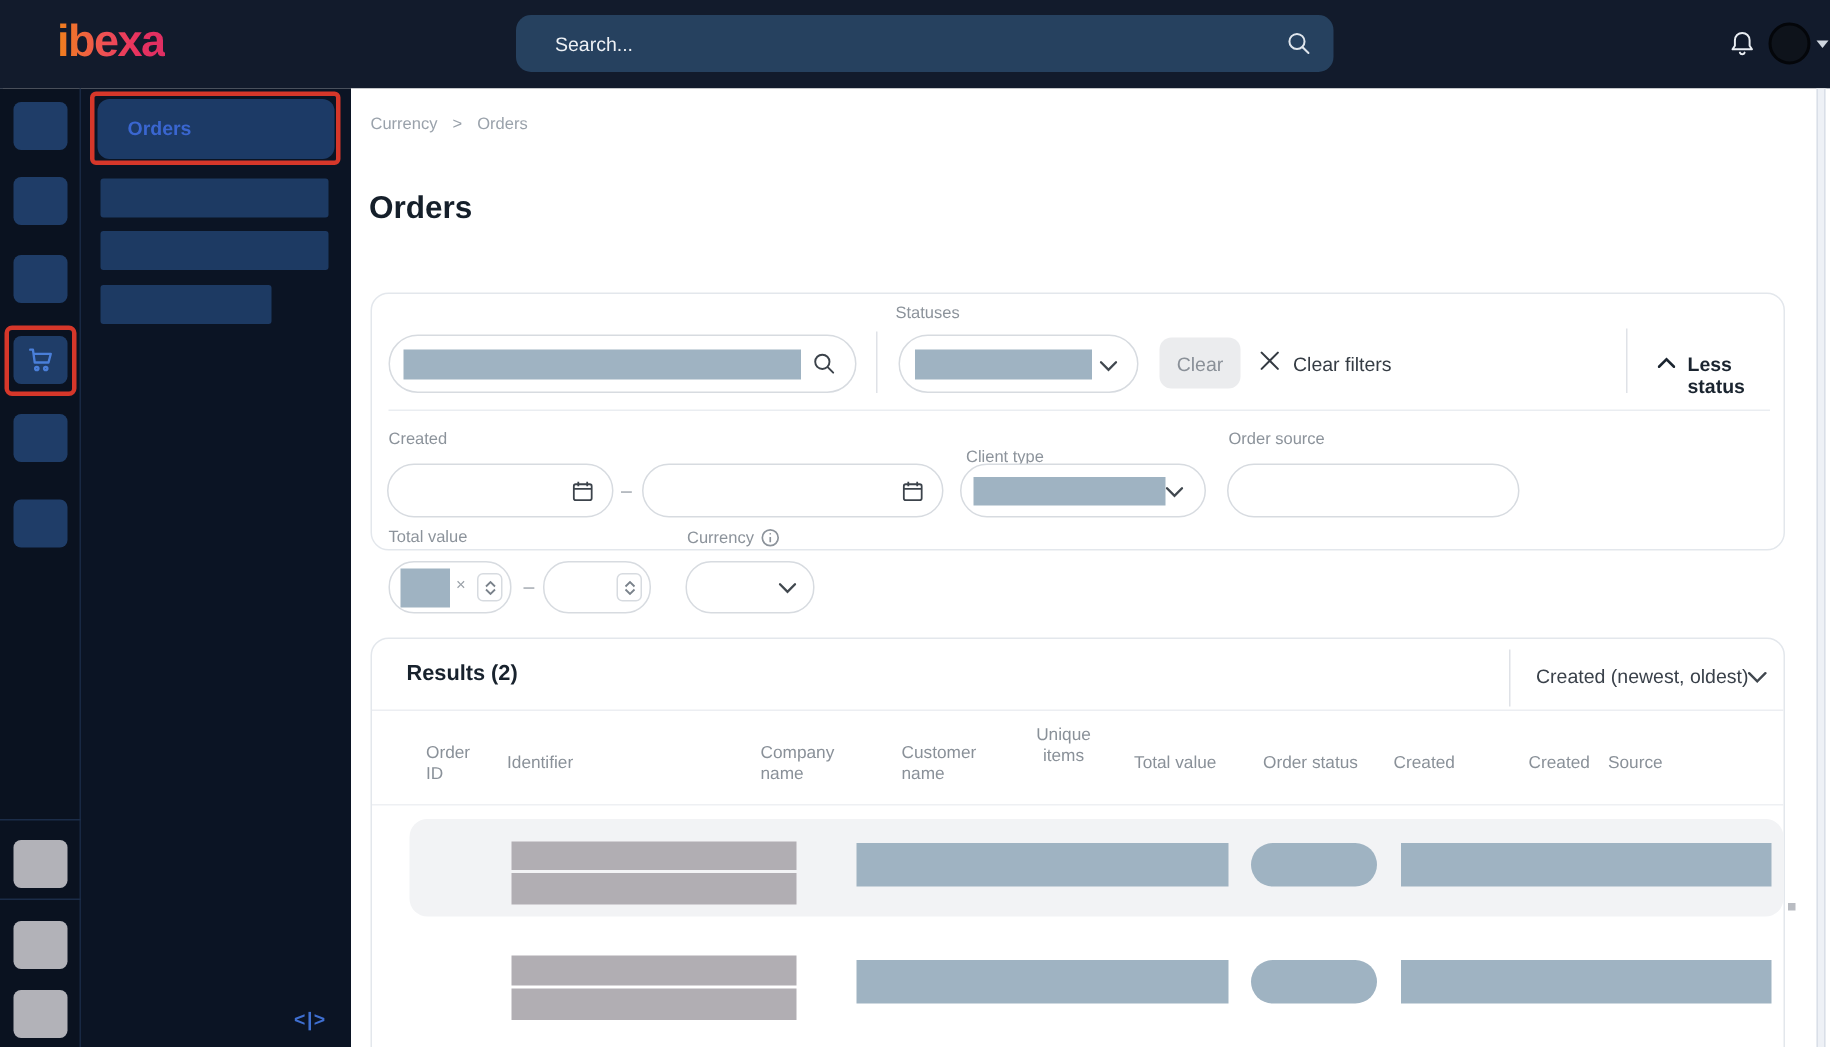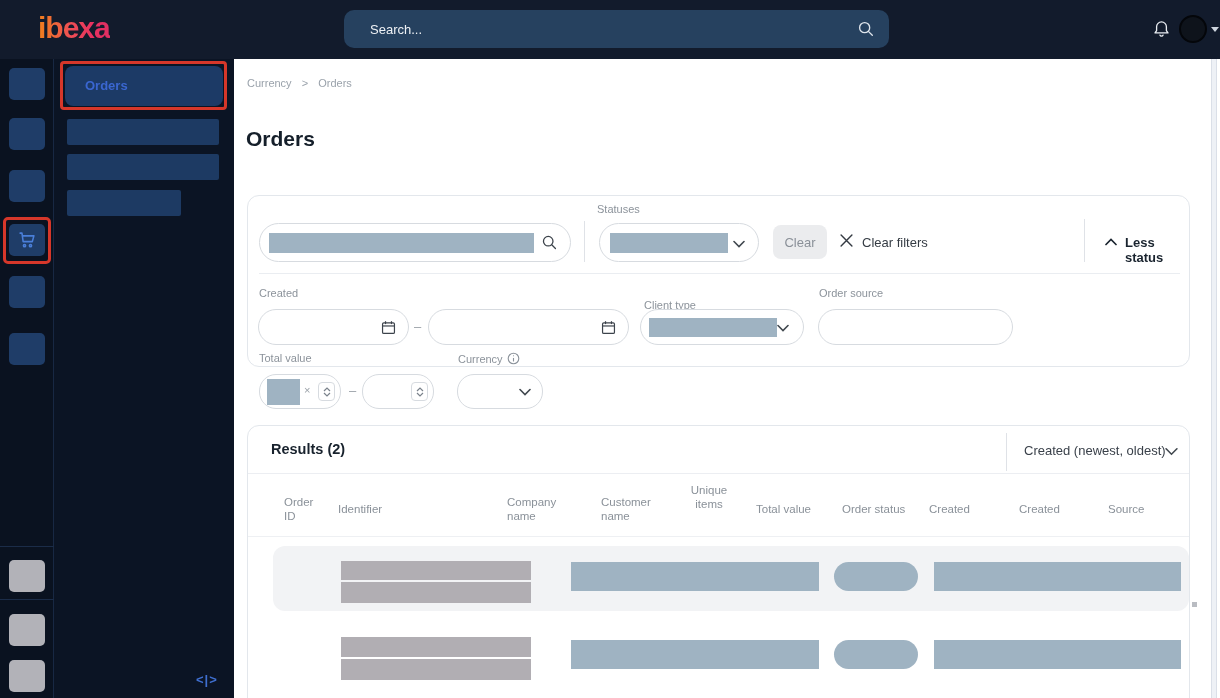--- a/index.html
+++ b/index.html
@@ -275,21 +275,21 @@
 
       <div class="th" style="left:36px; top:69px; width:44px;">Order ID</div>
       <div class="th" style="left:90px; top:76px;">Identifier</div>
       <div class="th" style="left:259px; top:69px; width:64px;">Company name</div>
       <div class="th" style="left:340px; top:69px; width:66px;margin-left:13px;">Customer name</div>
       <div class="th" style="left:437px; top:57px; width:48px;text-align:center;">Unique items</div>
       <div class="th" style="left:508px; top:76px;">Total value</div>
       <div class="th" style="left:594px; top:76px;">Order status</div>
       <div class="th" style="left:681px; top:76px;">Created</div>
       <div class="th" style="left:771px; top:76px;">Created</div>
-      <div class="th" style="left:860px; top:76px;">Source</div>
+      <div class="th" style="left:824px; top:76px;">Source</div>
 
       <div class="hdiv" style="left:0; top:110px; width:941px; background:#eef0f3;"></div>
 
       <div class="row-card" style="top:120px; background:#f2f3f5;">
         <div class="ph-gray" style="left:68px; top:15px; width:190px; height:19px;"></div>
         <div class="ph-gray" style="left:68px; top:36px; width:190px; height:21px;"></div>
         <div class="ph-blue" style="left:298px; top:16px; width:248px; height:29px;"></div>
         <div class="ph-blue pill" style="left:561px; top:16px; width:84px; height:29px;"></div>
         <div class="ph-blue" style="left:661px; top:16px; width:247px; height:29px;"></div>
       </div>

